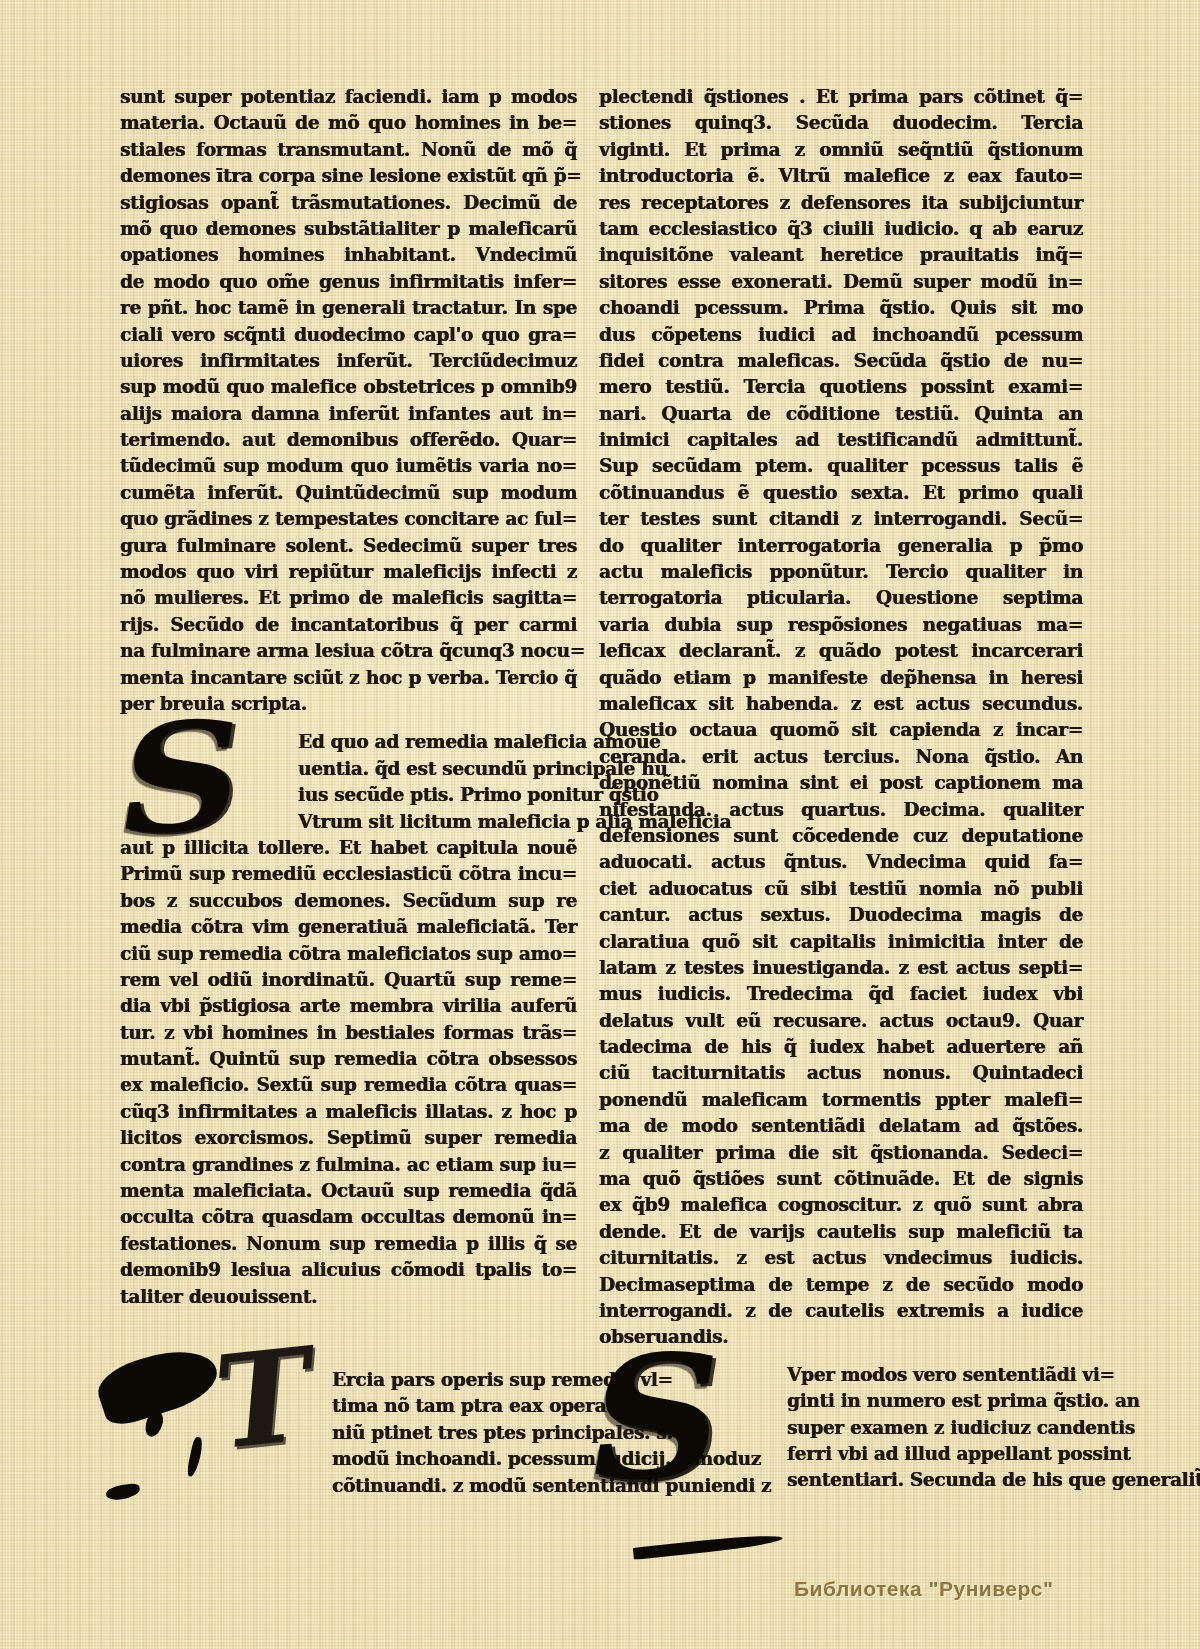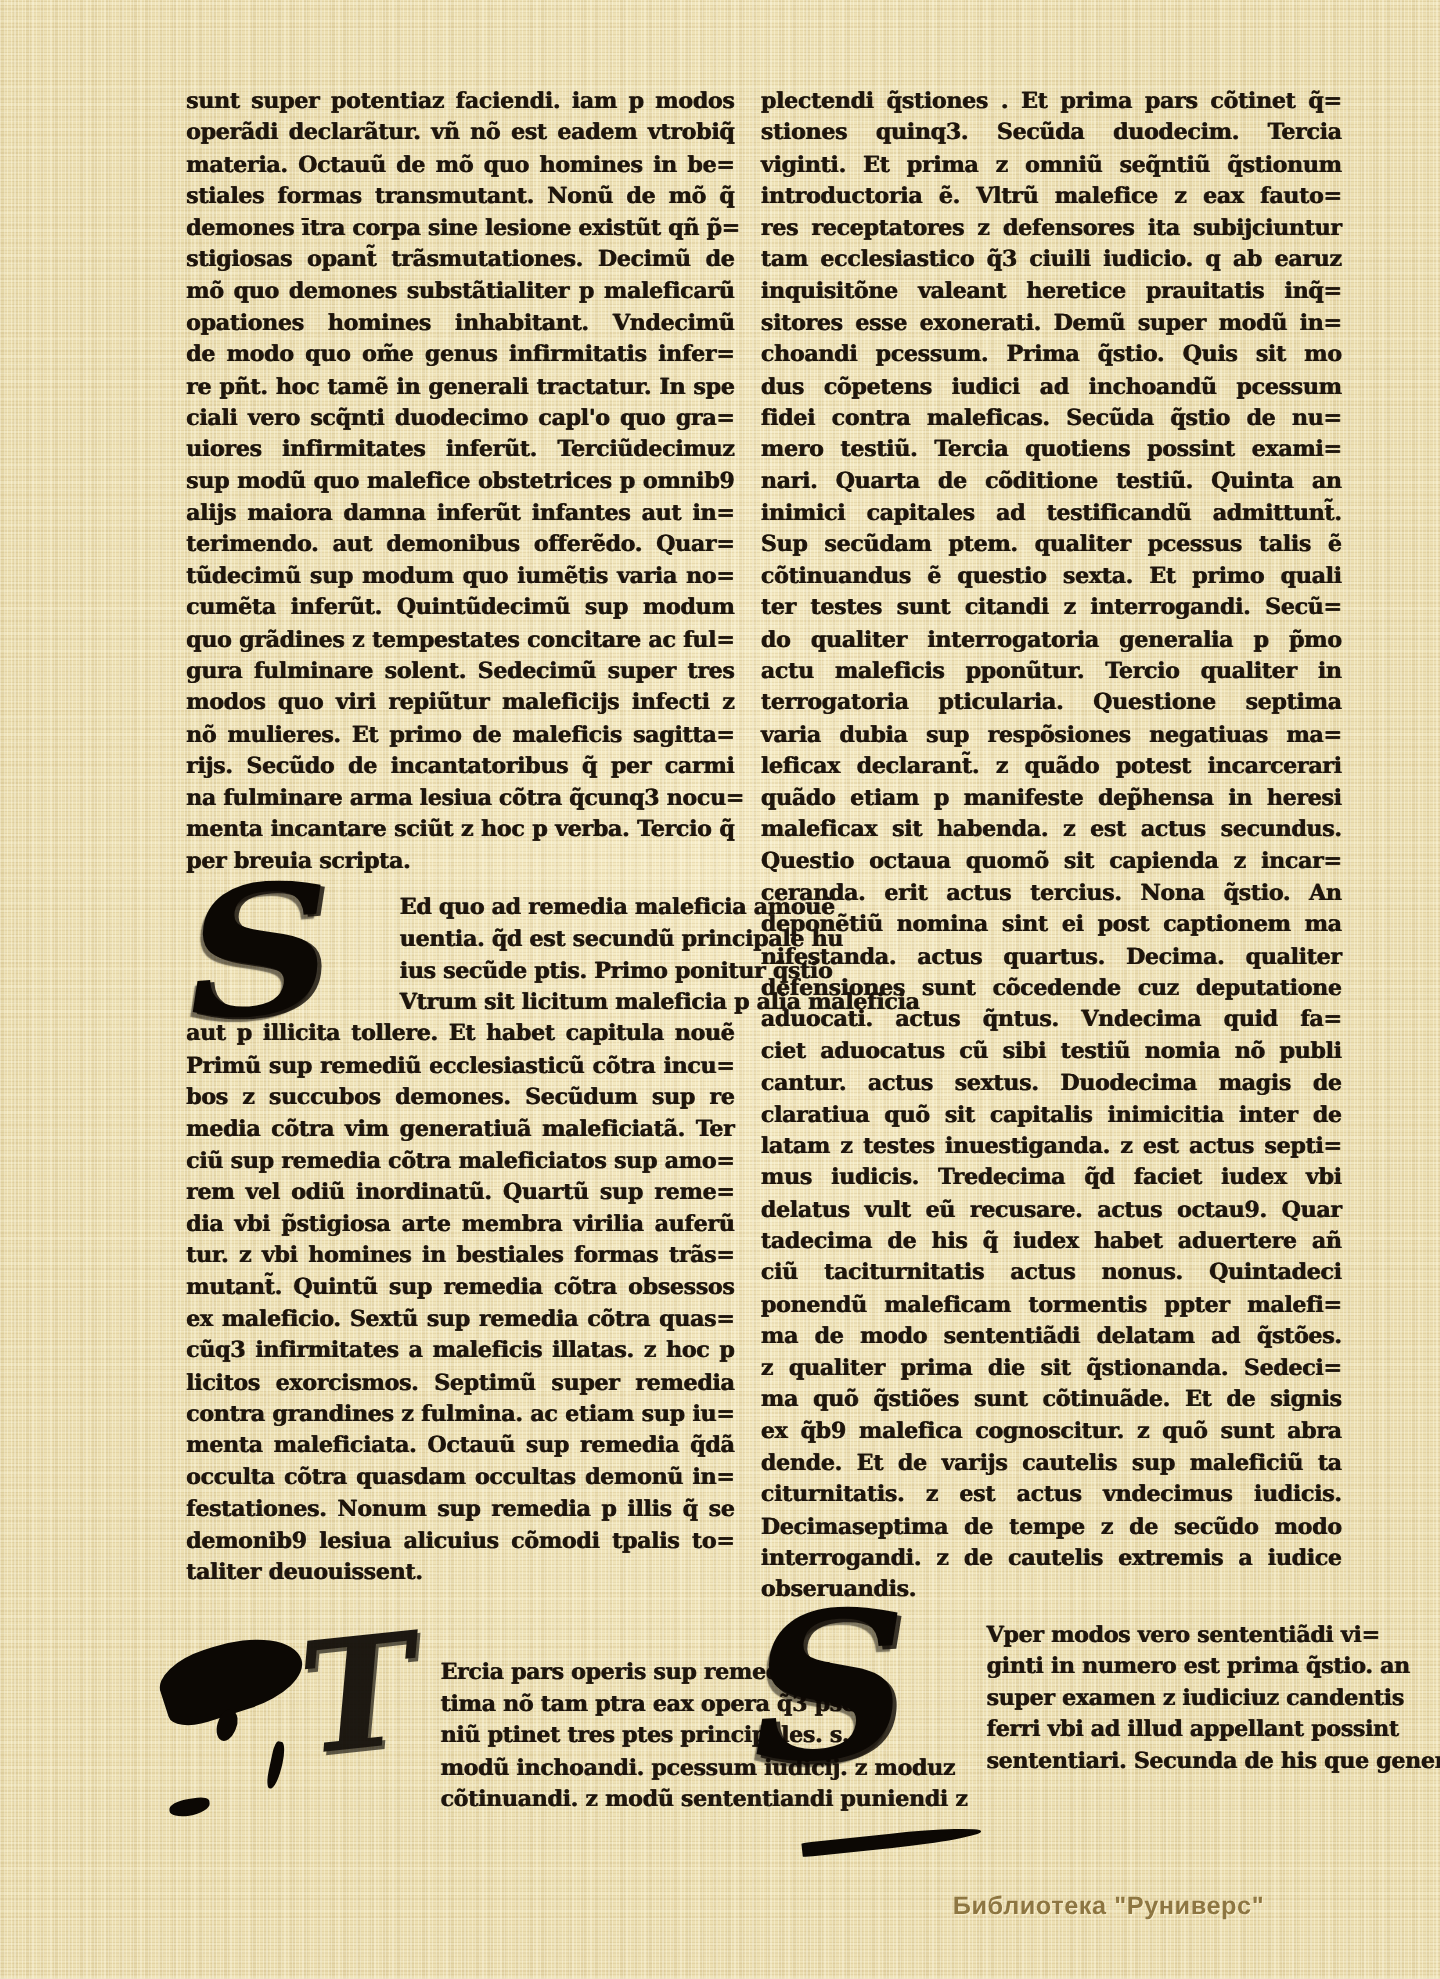--- a/index.html
+++ b/index.html
@@ -9,21 +9,21 @@
   
   .page{position:absolute;inset:0;background-color:#ecdfb2;
     background-image:
       repeating-linear-gradient(90deg, rgba(255,252,235,.35) 0 1px, rgba(0,0,0,0) 1px 3px),
       repeating-linear-gradient(0deg, rgba(170,140,80,.14) 0 1px, rgba(0,0,0,0) 1px 3px),
       repeating-linear-gradient(0deg, rgba(255,250,225,.20) 0 2px, rgba(0,0,0,0) 2px 7px),
       repeating-linear-gradient(90deg, rgba(150,120,60,.08) 0 4px, rgba(0,0,0,0) 4px 11px),
       radial-gradient(ellipse at 50% 45%, rgba(255,246,214,.5) 0%, rgba(0,0,0,0) 70%);
   }
 
-  .col{position:absolute;top:72px;margin-left:35px;}
+  .col{position:absolute;top:84px;}
   .col-left{left:120px;width:457px;}
   .col-right{left:599px;width:484px;}
 
   .para{position:relative;}
   .line{display:block;height:26.4px;line-height:26.4px;
         font-size:18.5px;font-weight:700;color:#1e150c;
         letter-spacing:-0.3px;
         text-align:justify;text-align-last:justify;
         text-shadow:0.45px 0 0 rgba(30,21,12,.85), -0.3px 0 0 rgba(30,21,12,.45);
         overflow:visible;white-space:nowrap;}
@@ -65,21 +65,20 @@
         text-shadow:1px 1px 0 rgba(255,245,215,.6);}
 </style>
 </head>
 <body>
 
 <div class="page"></div>
 
 <div class="col col-left">
     <div class="para para-l1">
       <div class="line">sunt super potentiaz faciendi. iam p modos</div>
-      <div class="line">operãdi declarãtur. vñ nõ est eadem vtrobiq̃</div>
       <div class="line">materia. Octauũ de mõ quo homines in be=</div>
       <div class="line">stiales formas transmutant. Nonũ de mõ q̃</div>
       <div class="line">demones ītra corpa sine lesione existũt qñ p̃=</div>
       <div class="line">stigiosas opant̃ trãsmutationes. Decimũ de</div>
       <div class="line">mõ quo demones substãtialiter p maleficarũ</div>
       <div class="line">opationes homines inhabitant. Vndecimũ</div>
       <div class="line">de modo quo om̃e genus infirmitatis infer=</div>
       <div class="line">re pñt. hoc tamẽ in generali tractatur. In spe</div>
       <div class="line">ciali vero scq̃nti duodecimo capl'o quo gra=</div>
       <div class="line">uiores infirmitates inferũt. Terciũdecimuz</div>

